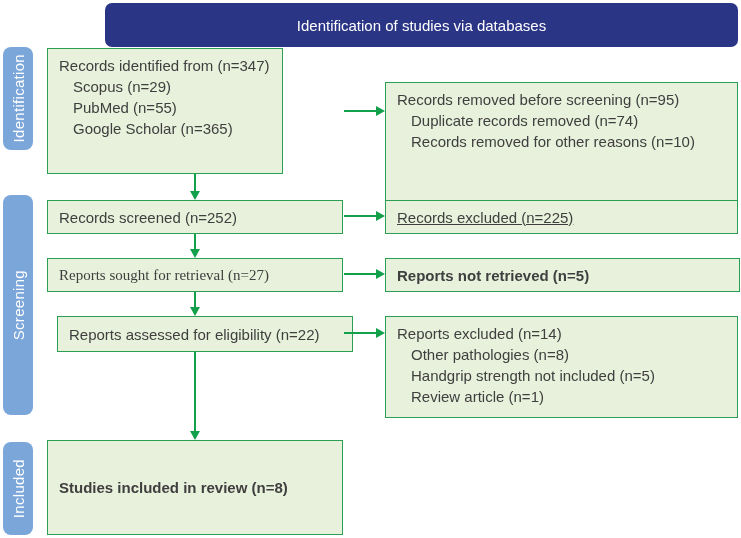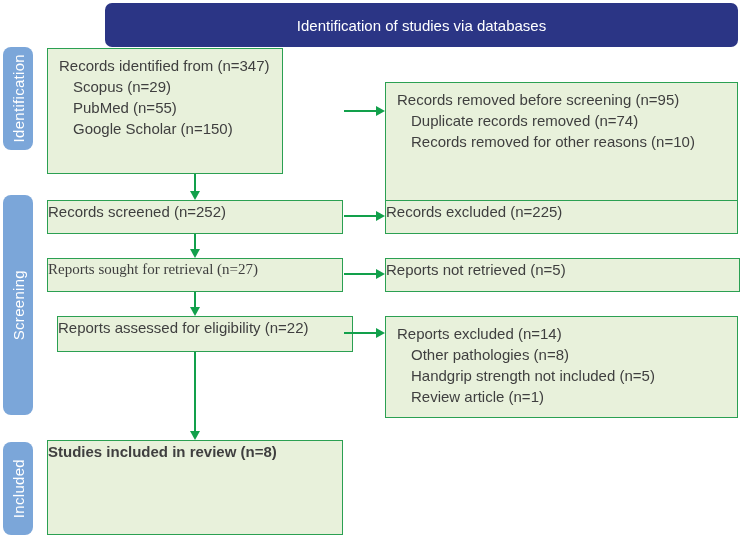--- a/index.html
+++ b/index.html
@@ -57,29 +57,29 @@
   .box {
     position: absolute;
     background: #e8f1db;
     border: 1.5px solid #2ba052;
     box-sizing: border-box;
     color: #3f3f3f;
     font-size: 15px;
     line-height: 21px;
   }
   .box-multi  { padding: 6px 8px 0 11px; }
-  .box-single { display: flex; align-items: flex-start; }
+  .box-single { display: flex; align-items: center; padding-left: 11px; }
   .box-item   { padding-left: 14px; }
 
   .b-identified    { left: 47px;  top: 48px;  width: 236px; height: 126px; }
   .b-removed       { left: 385px; top: 48px;  width: 353px; height: 126px; margin-top: 34px; }
   .b-screened      { left: 47px;  top: 200px; width: 296px; height: 34px; }
-  .b-excluded      { left: 385px; top: 200px; width: 353px; height: 34px; }
+  .b-excluded      { left: 385px; top: 200px; width: 353px; height: 34px; text-decoration: underline; }
   .b-sought        { left: 47px;  top: 258px; width: 296px; height: 34px; font-family: Liberation Serif, serif; }
-  .b-notretrieved  { left: 385px; top: 258px; width: 355px; height: 34px; }
+  .b-notretrieved  { left: 385px; top: 258px; width: 355px; height: 34px; font-weight: bold; }
   .b-assessed      { left: 57px;  top: 316px; width: 296px; height: 36px; }
   .b-repexcluded   { left: 385px; top: 316px; width: 353px; height: 102px; }
   .b-included      { left: 47px;  top: 440px; width: 296px; height: 95px; font-weight: bold; }
 
   
   .arrow-h-line {
     position: absolute;
     height: 2px;
     background: #12a04b;
   }
@@ -117,21 +117,21 @@
     <span>Screening</span>
   </div>
   <div class="stage-label sl-included">
     <span>Included</span>
   </div>
 
   <div class="box box-multi b-identified">
     <div>Records identified from (n=347)</div>
     <div class="box-item">Scopus (n=29)</div>
     <div class="box-item">PubMed (n=55)</div>
-    <div class="box-item">Google Scholar (n=150)</div>
+    <div class="box-item">Google Scholar (n=365)</div>
   </div>
 
   <div class="box box-multi b-removed">
     <div>Records removed before screening (n=95)</div>
     <div class="box-item">Duplicate records removed (n=74)</div>
     <div class="box-item">Records removed for other reasons (n=10)</div>
   </div>
 
   <div class="box box-single b-screened">
     <span>Records screened (n=252)</span>

